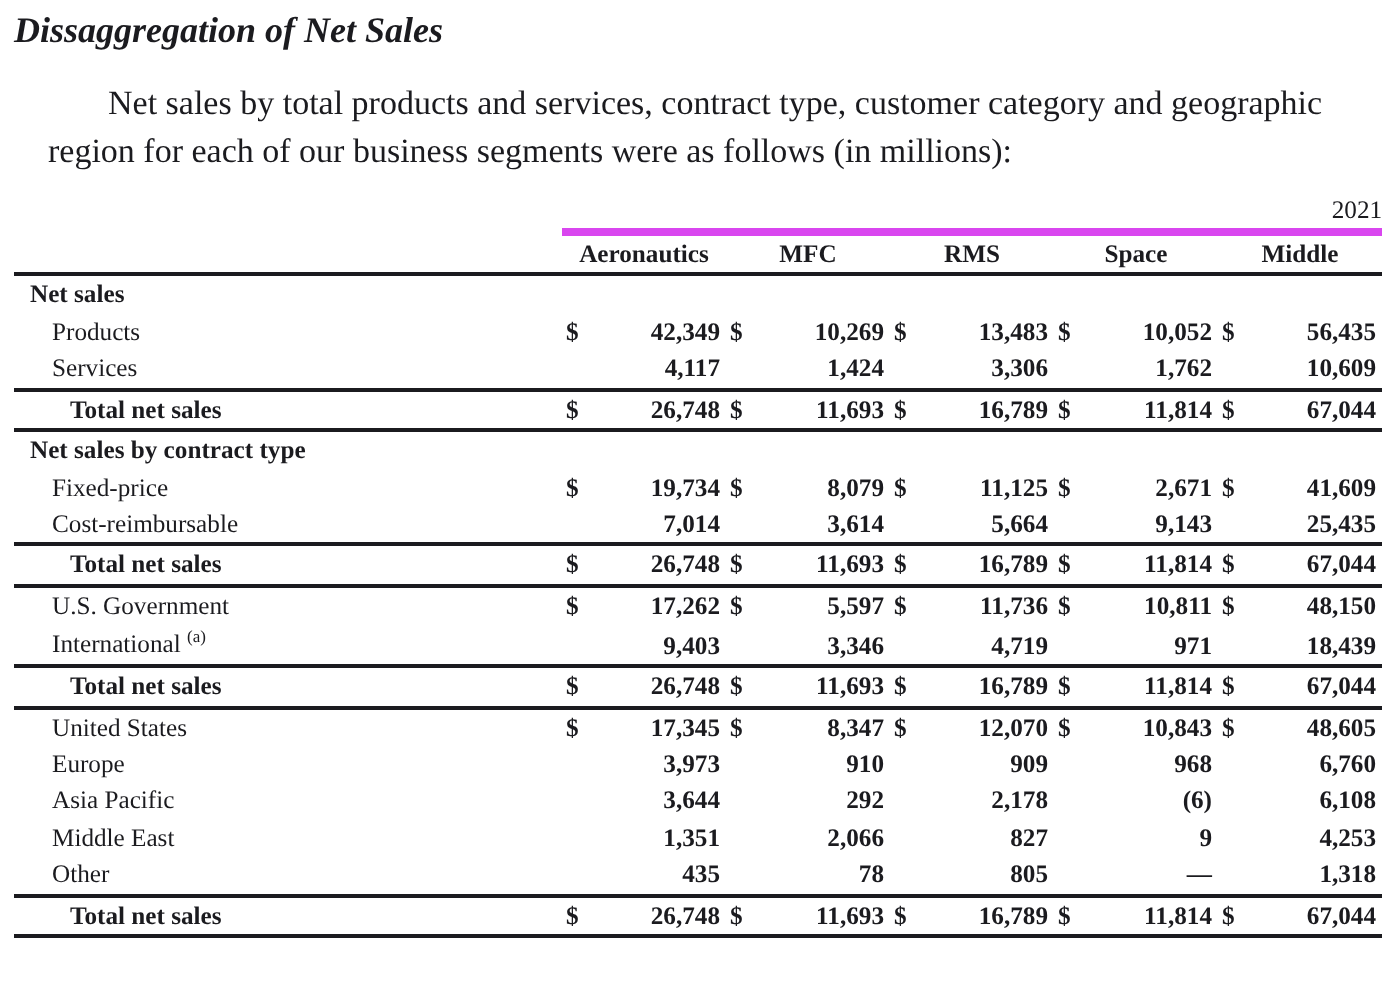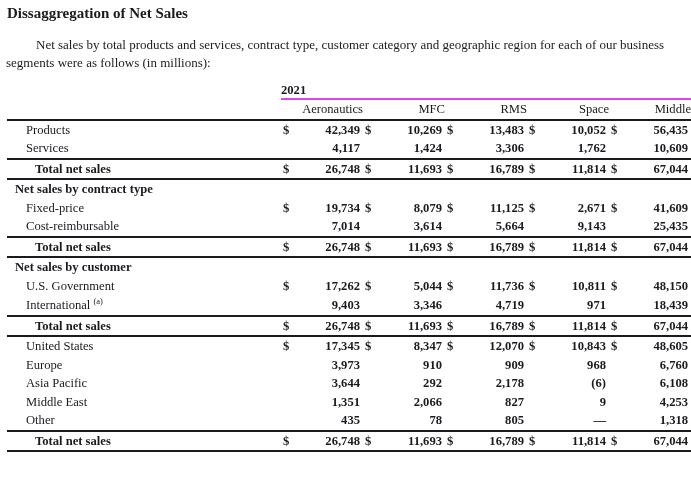--- a/index.html
+++ b/index.html
@@ -3,43 +3,43 @@
 <meta charset="utf-8">
 <style>
   html, body { margin: 0; padding: 0; background: #ffffff; }
   body {
     width: 691px; height: 491px; overflow: hidden;
     font-family: "Liberation Serif", "DejaVu Serif", serif;
     color: #1b1b1f;
   }
   .page { padding: 3px 5px 0 6px; }
   .doc-title {
-    font-size: 15px; font-weight: bold; 
+    font-size: 18px; font-weight: bold; font-style: italic;
     margin: 2px 0 0 1px;
   }
   .intro {
-    font-size: 13px; line-height: 1.42;
-    margin: 14px 2px 8px 0;
+    font-size: 17px; line-height: 1.42;
+    margin: 14px 2px 8px 18px;
     text-indent: 30px;
   }
   table.netsales {
     border-collapse: collapse; table-layout: fixed;
     width: 684px; font-size: 12.6px; line-height: 1.15;
     margin-left: 1px;
   }
   td { padding: 2px 0; vertical-align: bottom; }
   col.c-label { width: 274px; }
   col.c-dollar { width: 16px; }
   col.c-value { width: 66px; }
   td.year-cell {
-    text-align: left; font-weight: bold;
-    border-bottom: 2px solid #d946ef; padding-bottom: 1px;
+    text-align: right; font-weight: normal;
+    border-bottom: 4px solid #d946ef; padding-bottom: 1px;
   }
   tr.headrow td { border-bottom: 2px solid #1b1b1f; }
-  td.colhead { text-align: right; font-weight: normal; }
+  td.colhead { text-align: center; font-weight: bold; }
   tr.section td { font-weight: bold; padding-left: 8px; }
   td.lbl { padding-left: 19px; }
   tr.total td.lbl { padding-left: 28px; }
   td.d { text-align: left; font-weight: bold; padding-left: 2px; }
   td.v { text-align: right; font-weight: bold; padding-right: 3px; }
   tr.total td { border-top: 2px solid #1b1b1f; border-bottom: 2px solid #1b1b1f; font-weight: bold; }
   sup.fn { font-size: 8.5px; font-weight: normal; }
 </style>
 </head>
 <body>
@@ -70,20 +70,23 @@
       <tr class="headrow">
         <td></td>
         <td class="colhead" colspan="2">Aeronautics</td>
         <td class="colhead" colspan="2">MFC</td>
         <td class="colhead" colspan="2">RMS</td>
         <td class="colhead" colspan="2">Space</td>
         <td class="colhead" colspan="2">Middle</td>
       </tr>
     </thead>
     <tbody>
+        <tr class="section">
+          <td colspan="11">Net sales</td>
+        </tr>
         <tr>
           <td class="lbl">Products</td>
           <td class="d">$</td>
           <td class="v">42,349</td>
           <td class="d">$</td>
           <td class="v">10,269</td>
           <td class="d">$</td>
           <td class="v">13,483</td>
           <td class="d">$</td>
           <td class="v">10,052</td>
@@ -151,29 +154,26 @@
           <td class="v">26,748</td>
           <td class="d">$</td>
           <td class="v">11,693</td>
           <td class="d">$</td>
           <td class="v">16,789</td>
           <td class="d">$</td>
           <td class="v">11,814</td>
           <td class="d">$</td>
           <td class="v">67,044</td>
         </tr>
-        <tr class="section">
-          <td colspan="11">Net sales by customer</td>
-        </tr>
         <tr>
           <td class="lbl">U.S. Government</td>
           <td class="d">$</td>
           <td class="v">17,262</td>
           <td class="d">$</td>
-          <td class="v">5,044</td>
+          <td class="v">5,597</td>
           <td class="d">$</td>
           <td class="v">11,736</td>
           <td class="d">$</td>
           <td class="v">10,811</td>
           <td class="d">$</td>
           <td class="v">48,150</td>
         </tr>
         <tr>
           <td class="lbl">International <sup class="fn">(a)</sup></td>
           <td class="d"></td>

